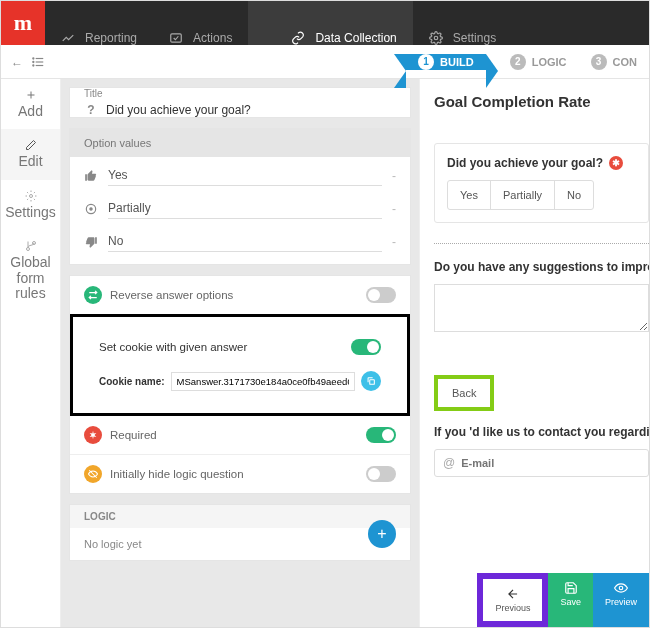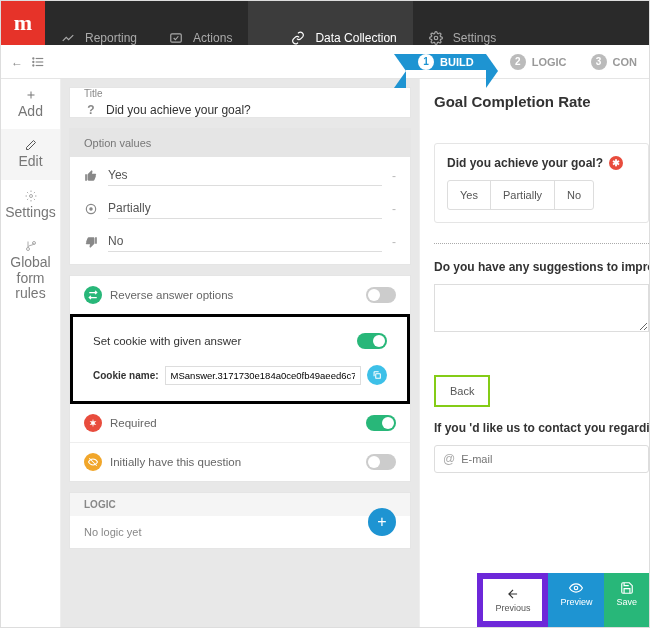--- a/index.html
+++ b/index.html
@@ -45,40 +45,40 @@
 .ic-red { background: #e84c3d; }
 .ic-orange { background: #f1a62a; }
 .ic-blue { background: #1e94d2; }
 .setting-label { flex: 1; font-size: 11.5px; color: #666; }
 .toggle { width: 30px; height: 16px; border-radius: 8px; position: relative; flex-shrink: 0; }
 .toggle.on { background: #28b779; }
 .toggle.off { background: #ccc; }
 .toggle::after { content: ""; position: absolute; width: 12px; height: 12px; border-radius: 50%; background: #fff; top: 2px; }
 .toggle.on::after { right: 2px; }
 .toggle.off::after { left: 2px; }
-.highlight-box { border: 3px solid #000; padding: 6px; }
+.highlight-box { border: 3px solid #000; padding: 12px; }
 .cookie-name-row { display: flex; align-items: center; padding: 6px 14px 10px; gap: 6px; font-size: 10px; }
 .cookie-name-row label { font-weight: 600; }
 .cookie-input { flex: 1; border: 1px solid #ddd; padding: 3px 5px; font-size: 9.5px; }
 .copy-btn { width: 20px; height: 20px; border-radius: 50%; background: #3dc0e8; display: flex; align-items: center; justify-content: center; }
 .copy-btn svg { width: 10px; height: 10px; }
 .logic-head { background: #f5f5f5; padding: 6px 14px; font-size: 10px; color: #888; font-weight: 600; }
 .logic-body { padding: 10px 14px; font-size: 11px; color: #888; position: relative; }
 .logic-add { position: absolute; right: 14px; top: -8px; width: 28px; height: 28px; border-radius: 50%; background: #1e94d2; color: #fff; display: flex; align-items: center; justify-content: center; font-size: 16px; }
 .preview { width: 230px; border-left: 1px solid #eee; padding: 14px 0 0 14px; position: relative; overflow: hidden; }
 .preview h1 { font-size: 15px; font-weight: 700; margin-bottom: 33px; white-space: nowrap; }
 .pv-card { border: 1px solid #e5e5e5; border-radius: 3px; padding: 12px; margin-bottom: 12px; }
 .pv-q { font-size: 12px; font-weight: 600; margin-bottom: 10px; display: flex; align-items: center; gap: 6px; white-space: nowrap; }
 .req-star { width: 14px; height: 14px; border-radius: 50%; background: #e84c3d; color: #fff; display: inline-flex; align-items: center; justify-content: center; font-size: 9px; }
 .btn-group { display: flex; border: 1px solid #ddd; border-radius: 3px; width: fit-content; }
 .btn-opt { padding: 8px 12px; font-size: 11px; color: #555; cursor: pointer; }
 .btn-opt + .btn-opt { border-left: 1px solid #ddd; }
 .dots { border-top: 1px dotted #aaa; margin: 20px 0 16px; }
 .pv-textarea { width: 100%; border: 1px solid #ddd; height: 48px; }
-.pv-back { border: 2px solid #84cc16; padding: 8px 14px; font-size: 11px; color: #555; background: #fff; cursor: pointer; }
+.pv-back { border: 4px solid #84cc16; padding: 8px 14px; font-size: 11px; color: #555; background: #fff; cursor: pointer; }
 .pv-email-row { display: flex; align-items: center; gap: 6px; border: 1px solid #ddd; border-radius: 3px; padding: 6px 8px; margin-top: 8px; color: #aaa; }
 .footer-btns { position: absolute; right: 0; bottom: 0; display: flex; }
 .fbtn { display: flex; flex-direction: column; align-items: center; gap: 2px; padding: 8px 12px; font-size: 9px; cursor: pointer; }
 .fbtn-prev { background: #fff; color: #555; border: 6px solid #6d28d9; }
 .fbtn-preview { background: #1e94d2; color: #fff; }
 .fbtn-save { background: #28b779; color: #fff; }
 .fbtn svg { width: 14px; height: 14px; }
 ::-webkit-scrollbar { width: 0; }
 </style>
 </head>
@@ -246,21 +246,21 @@
         <span class="setting-label">Required</span>
         <span class="toggle on"></span>
       </div>
       <div class="setting-row">
         <span class="setting-icon ic-orange">
             <svg viewBox="0 0 24 24" fill="none" stroke="#fff" stroke-width="2.5">
               <path d="M1 12s4-7 11-7 11 7 11 7-4 7-11 7S1 12 1 12z"></path>
               <line x1="3" y1="3" x2="21" y2="21"></line>
             </svg>
           </span>
-        <span class="setting-label">Initially have this question</span>
+        <span class="setting-label">Initially hide logic question</span>
         <span class="toggle off"></span>
       </div>
     </div>
 
 
     <div class="card" style="margin-bottom:0">
       <div class="logic-head">LOGIC</div>
       <div class="logic-body">
         <span>No logic yet</span>
         <span class="logic-add">+</span>
@@ -287,40 +287,40 @@
       </div>
     <textarea class="pv-textarea" style=""></textarea>
     <div style="height:40px"></div>
     <button class="pv-back">Back</button>
     <div style="height:14px"></div>
     <div class="pv-q" style="font-weight:600">
         <span>If you 'd like us to contact you regarding your feed</span>
       </div>
     <div class="pv-email-row">
       <span>@</span>
-      <input style="border: none; flex: 1 1 0%; font-size: 11px;" placeholder="E-mail">
+      <input style="border: none; flex: 1 1 0%; font-size: 11px; font-weight: bold;" placeholder="E-mail">
     </div>
 
     <div class="footer-btns">
       <div class="fbtn fbtn-prev">
         <svg viewBox="0 0 24 24" stroke="#333" stroke-width="2" fill="none">
             <path d="M19 12H5M12 19l-7-7 7-7"></path>
           </svg>
         <span>Previous</span>
-      </div>
-      <div class="fbtn fbtn-preview">
-        <svg viewBox="0 0 24 24" stroke="#fff" stroke-width="2" fill="none">
-            <path d="M1 12s4-7 11-7 11 7 11 7-4 7-11 7S1 12 1 12z"></path>
-            <circle cx="12" cy="12" r="3"></circle>
-          </svg>
-        <span>Preview</span>
       </div>
       <div class="fbtn fbtn-save">
         <svg viewBox="0 0 24 24" stroke="#fff" stroke-width="2" fill="none">
             <path d="M19 21H5a2 2 0 01-2-2V5a2 2 0 012-2h11l5 5v11a2 2 0 01-2 2z"></path>
             <polyline points="17 21 17 13 7 13 7 21"></polyline>
             <polyline points="7 3 7 8 15 8"></polyline>
           </svg>
         <span>Save</span>
       </div>
+      <div class="fbtn fbtn-preview">
+        <svg viewBox="0 0 24 24" stroke="#fff" stroke-width="2" fill="none">
+            <path d="M1 12s4-7 11-7 11 7 11 7-4 7-11 7S1 12 1 12z"></path>
+            <circle cx="12" cy="12" r="3"></circle>
+          </svg>
+        <span>Preview</span>
+      </div>
     </div>
   </div>
 </div>
 
 </body></html>

